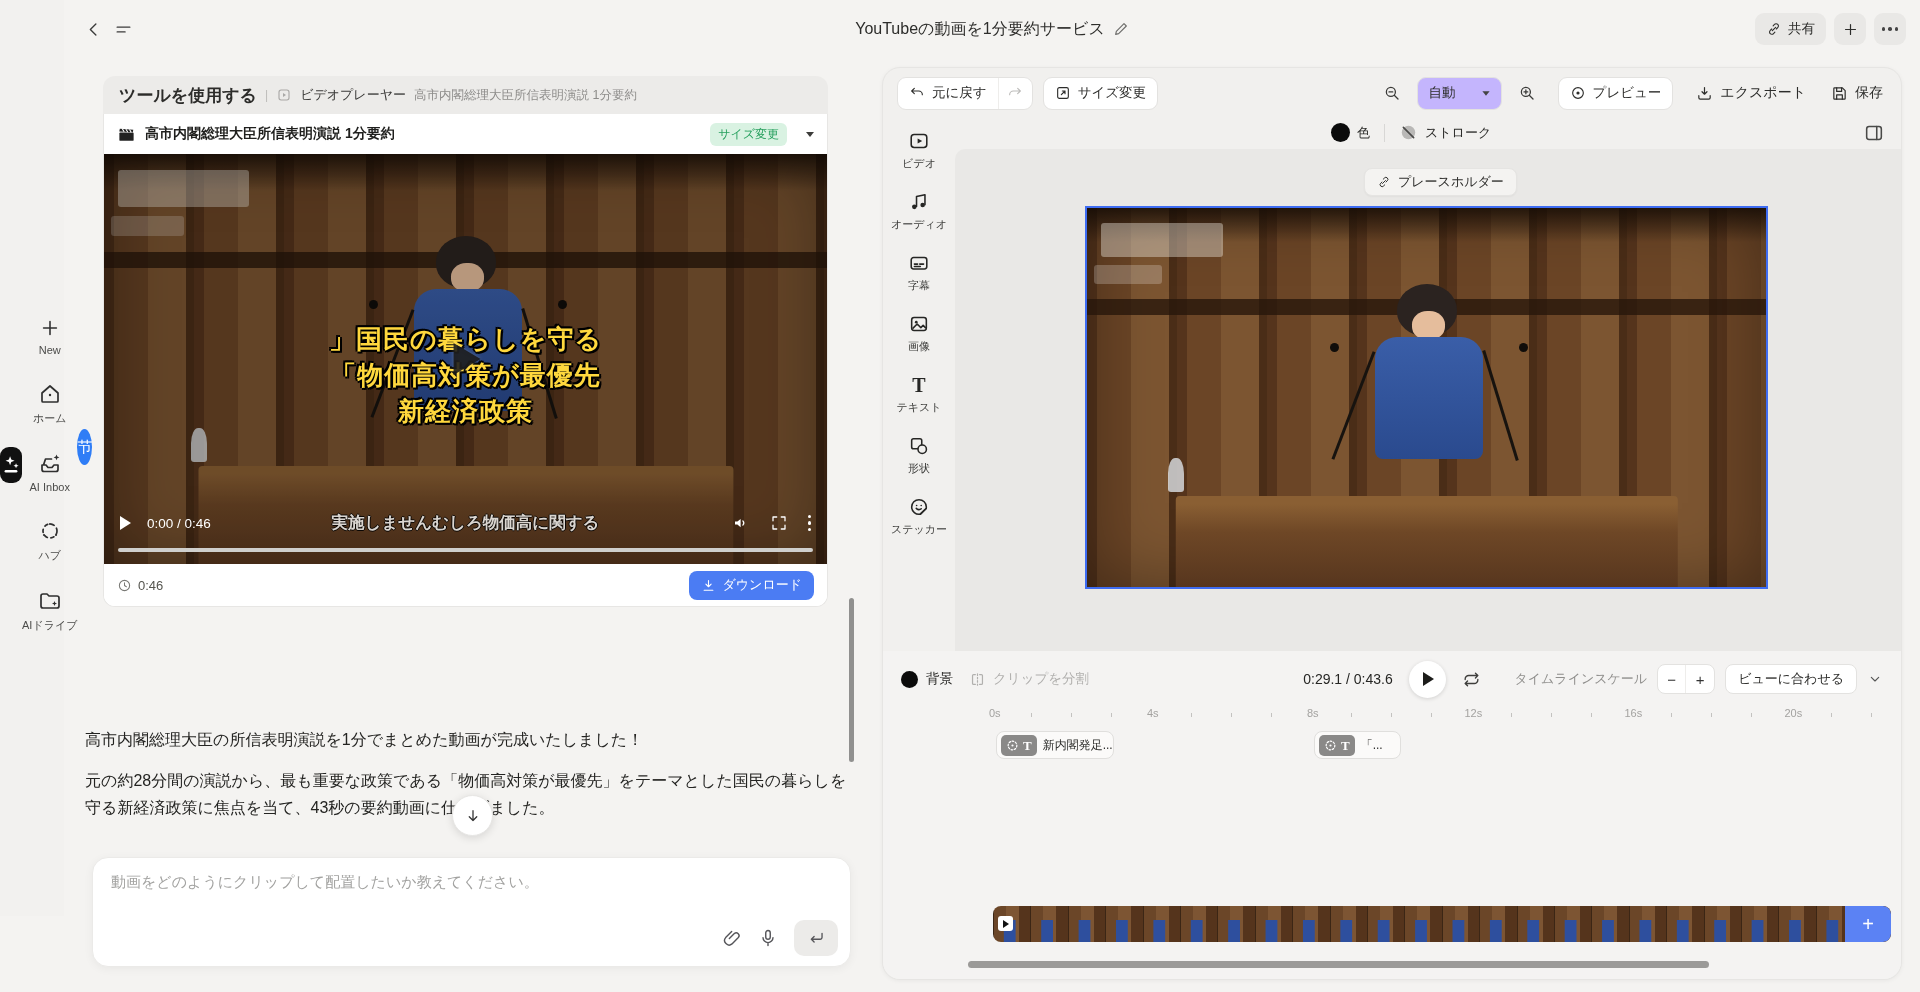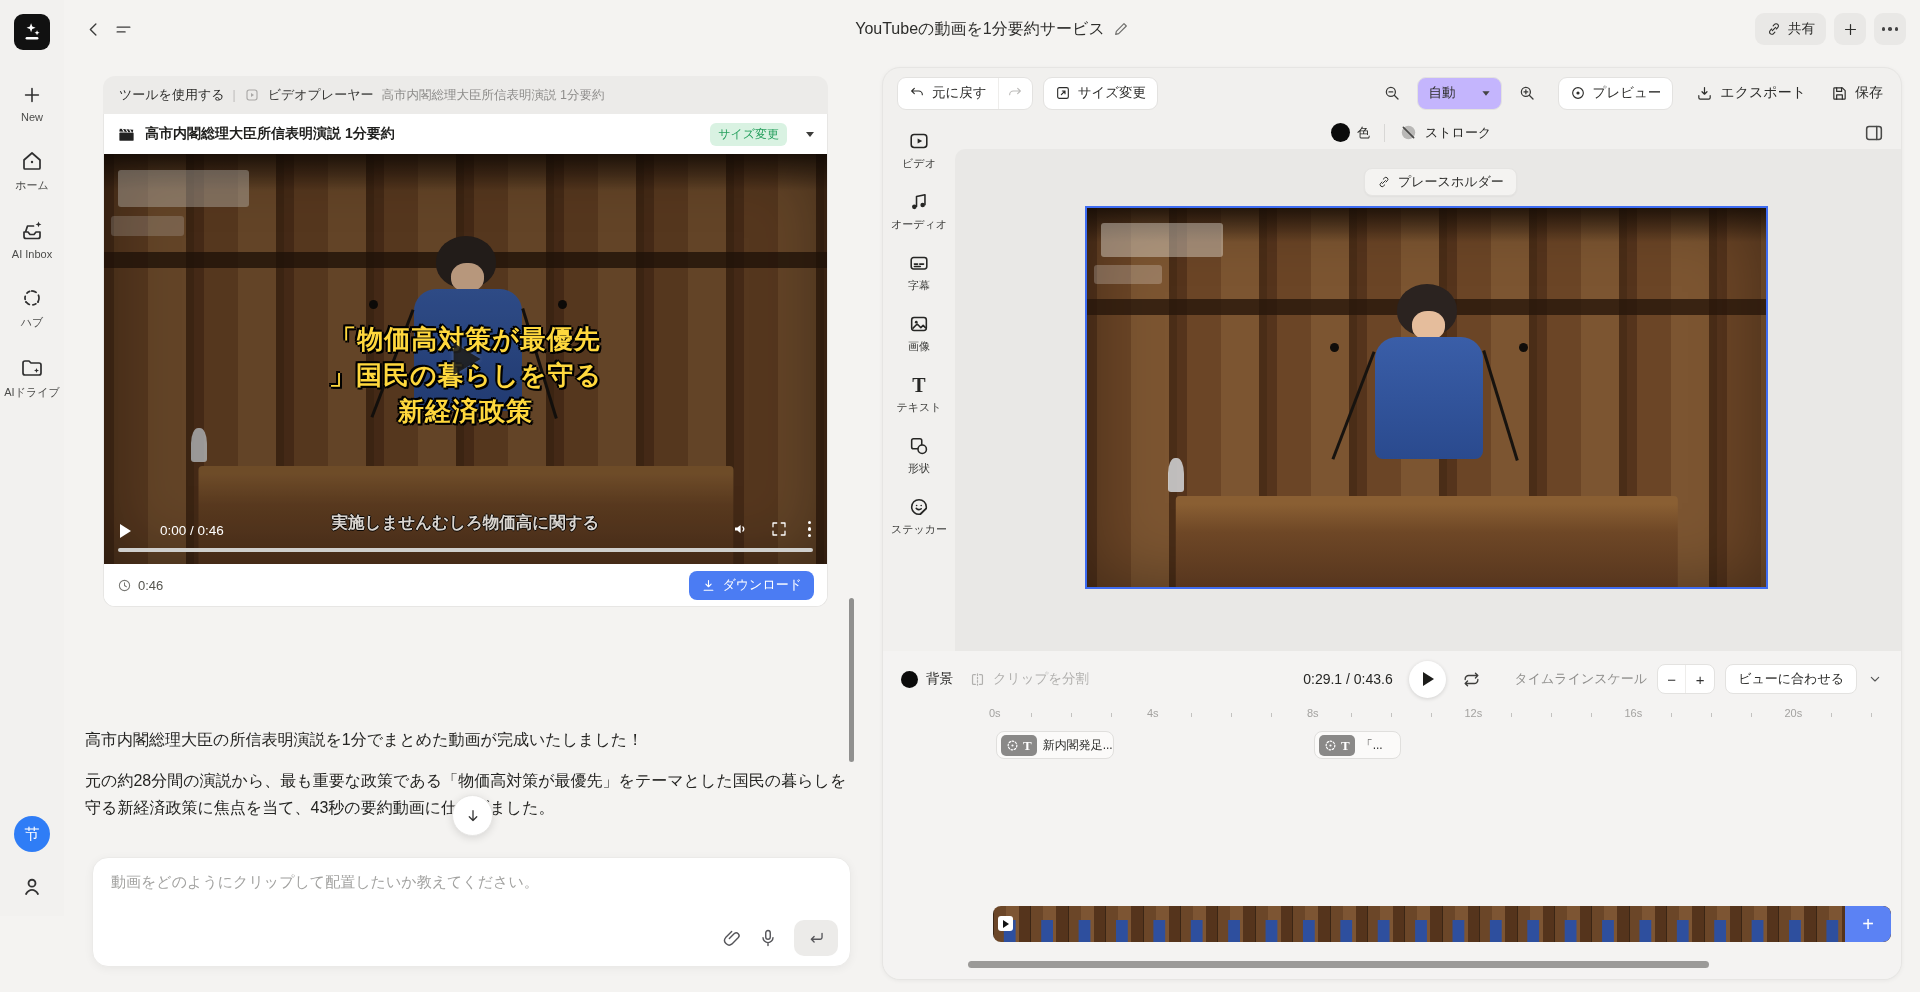--- a/index.html
+++ b/index.html
@@ -5,21 +5,21 @@
   *{margin:0;padding:0;box-sizing:border-box}
   html,body{width:1920px;height:992px;overflow:hidden}
   body{font-family:"Liberation Sans","DejaVu Sans",sans-serif;background:#f4f3f1;color:#222;position:relative}
   .ico{display:inline-block;vertical-align:middle}
   .ico svg{display:block;width:100%;height:100%;fill:none;stroke:currentColor;stroke-width:1.7;stroke-linecap:round;stroke-linejoin:round}
   .tri-down{width:0;height:0;border-left:4px solid transparent;border-right:4px solid transparent;border-top:5px solid currentColor}
   .dots{display:flex;gap:3px;align-items:center}
   .dots i{width:3.5px;height:3.5px;border-radius:50%;background:#444}
 
   
-  .rail{position:absolute;left:0;top:0;width:64px;height:916px;background:#f2f1ef;display:flex;flex-direction:column;align-items:center;z-index:5}
+  .rail{position:absolute;left:0;top:0;width:64px;height:916px;background:#f2f1ef;display:flex;flex-direction:row;align-items:center;z-index:5}
   .logo{margin-top:14px;width:36px;height:36px;border-radius:9px;background:#111;display:flex;align-items:center;justify-content:center;cursor:pointer}
   .rail-nav{margin-top:34px;display:flex;flex-direction:column;gap:26px;align-items:center}
   .rail-item{display:flex;flex-direction:column;align-items:center;gap:5px;cursor:pointer;color:#2f2f2f}
   .rail-item .lbl{font-size:11px;color:#4c4c4a;white-space:nowrap}
   .rail-item .ico{width:24px;height:24px}
   .rail-spacer{flex:1}
   .avatar{width:36px;height:36px;border-radius:50%;background:#2f7df6;color:#fff;display:flex;align-items:center;justify-content:center;font-size:15px;margin-bottom:22px;cursor:pointer}
   .account{width:26px;height:26px;color:#333;margin-bottom:16px;cursor:pointer}
 
   
@@ -32,21 +32,21 @@
   .tb-edit{width:16px;height:16px;color:#6d6d6b;pointer-events:auto;cursor:pointer}
   .tb-actions{position:absolute;right:14px;top:13px;display:flex;gap:8px;align-items:center}
   .pill-btn{height:32px;background:#e9e8e6;border-radius:9px;display:flex;align-items:center;gap:6px;padding:0 11px;font-size:13.5px;color:#2e2e2c;cursor:pointer}
   .pill-btn .ico{width:16px;height:16px}
   .pill-sq{width:32px;justify-content:center;padding:0}
 
   
   .chat{position:absolute;left:64px;top:58px;width:818px;bottom:0}
   .tool-card{position:absolute;left:39px;top:18px;width:725px}
   .tool-head{height:38px;background:#ecebe9;border-radius:12px 12px 0 0;display:flex;align-items:center;gap:8px;padding:0 16px;cursor:pointer;white-space:nowrap;overflow:hidden}
-  .tool-head .t1{font-size:13px;font-weight:normal;color:#2c2c2a}
+  .tool-head .t1{font-size:17px;font-weight:bold;color:#2c2c2a}
   .tool-head .sep{color:#bdbcba;font-size:12px}
   .tool-head .tico{width:16px;height:16px;color:#a9a8a6}
   .tool-head .t2{font-size:13px;color:#3a3a38}
   .tool-head .t3{font-size:12.5px;color:#8d8c8a;overflow:hidden;text-overflow:ellipsis}
   .tool-body{background:#fff;border:1px solid #e7e6e4;border-top:none;border-radius:0 0 12px 12px;overflow:hidden}
   .vc-head{height:40px;display:flex;align-items:center;gap:9px;padding:0 13px}
   .vc-head .clap{width:19px;height:19px;color:#222}
   .vc-title{font-size:14px;font-weight:bold;color:#1f1f1d;flex:1;white-space:nowrap;overflow:hidden;text-overflow:ellipsis}
   .badge{background:#d9f2e2;color:#27a05e;font-size:12px;border-radius:6px;padding:3px 8px}
   .vc-caret{color:#3c3c3a;margin-left:10px;cursor:pointer}
@@ -73,21 +73,21 @@
   .sc-michead.m2{left:calc(50% + 92px)}
   .sc-glass{position:absolute;left:12%;bottom:25%;width:16px;height:34px;background:rgba(224,229,234,.78);border-radius:45% 45% 3px 3px}
   .player .scene::after{content:"";position:absolute;inset:0;background:rgba(0,0,0,.2)}
 
   .cap-yellow{position:absolute;left:0;right:0;top:168px;text-align:center;font-size:26px;line-height:1.38;font-weight:bold;color:#ffd83d;letter-spacing:1px;z-index:3;
     text-shadow:-2px 0 0 #000,2px 0 0 #000,0 -2px 0 #000,0 2px 0 #000,2px 2px 0 #000,-2px -2px 0 #000}
   .play-overlay{position:absolute;left:50%;top:50%;transform:translate(-46%,-50%);width:0;height:0;z-index:3;cursor:pointer;
     border-left:27px solid rgba(25,25,25,.88);border-top:16px solid transparent;border-bottom:16px solid transparent;filter:drop-shadow(0 0 2px rgba(255,255,255,.25))}
   .cap-small{position:absolute;left:0;right:0;bottom:30px;text-align:center;font-size:16.5px;font-weight:bold;color:#f2f2f0;z-index:2;opacity:.85;
     text-shadow:-1px 0 0 #000,1px 0 0 #000,0 -1px 0 #000,0 1px 0 #000}
-  .pl-controls{position:absolute;left:0;right:0;bottom:26px;height:30px;display:flex;align-items:flex-end;color:#fff;z-index:4;padding:0 16px;gap:23px}
+  .pl-controls{position:absolute;left:0;right:0;bottom:26px;height:30px;display:flex;align-items:center;color:#fff;z-index:4;padding:0 16px;gap:10px}
   .pl-play{width:0;height:0;border-left:11px solid #fff;border-top:7px solid transparent;border-bottom:7px solid transparent;cursor:pointer}
   .pl-time{font-size:13.5px;color:#fff;margin-left:6px}
   .pl-right{margin-left:auto;display:flex;align-items:center;gap:20px}
   .pl-right .ico{width:18px;height:18px;color:#fff;cursor:pointer}
   .pl-kebab{display:flex;flex-direction:column;gap:3px;cursor:pointer}
   .pl-kebab i{width:3.5px;height:3.5px;border-radius:50%;background:#fff}
   .pl-progress{position:absolute;left:14px;right:14px;bottom:12px;height:4.5px;border-radius:3px;background:#cfcfcd;z-index:4;cursor:pointer}
 
   .vc-foot{height:42px;display:flex;align-items:center;padding:0 13px;background:#fff}
   .vc-dur{display:flex;align-items:center;gap:6px;color:#55554f;font-size:13px}
@@ -351,22 +351,22 @@
               <div class="sc-suit"></div>
             </div>
           <div class="sc-lectern"></div>
           <div class="sc-mic m1"></div>
             <div class="sc-mic m2"></div>
           <div class="sc-michead m1"></div>
             <div class="sc-michead m2"></div>
           <div class="sc-glass"></div>
         </div>
         <div class="cap-yellow">
+          <div>」国民の暮らしを守る</div>
           <div>「物価高対策が最優先</div>
-          <div>」国民の暮らしを守る</div>
           <div>新経済政策</div>
         </div>
         <div class="play-overlay"></div>
         <div class="cap-small">実施しませんむしろ物価高に関する</div>
         <div class="pl-controls">
           <span class="pl-play"></span>
           <span class="pl-time">0:00 / 0:46</span>
           <span class="pl-right">
             <span class="ico">
                 <svg viewBox="0 0 24 24">

